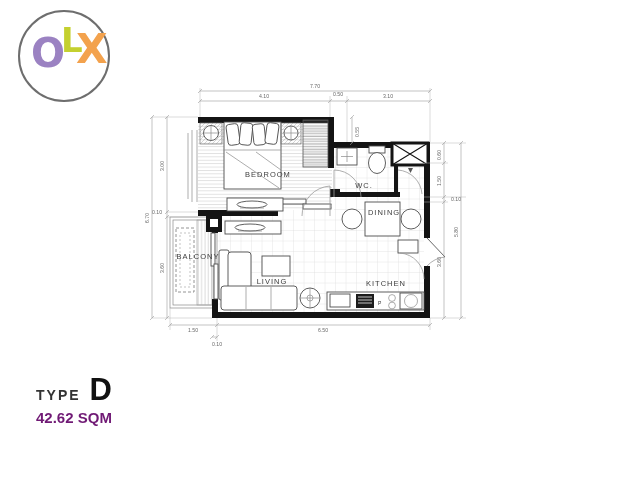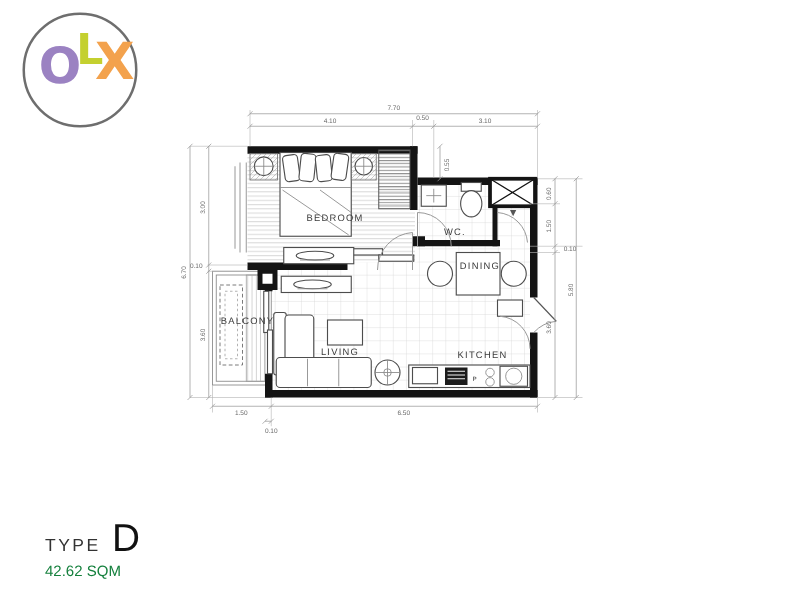--- a/index.html
+++ b/index.html
@@ -6,25 +6,25 @@
   #stage{position:relative;width:640px;height:480px;background:#fff;overflow:hidden;
          font-family:"Liberation Sans",sans-serif;}
   
   .logo{position:absolute;left:18px;top:10px;width:88px;height:88px;border:2px solid #6e6e6e;
         border-radius:50%;background:#fff;}
   .logo span{position:absolute;font-weight:bold;line-height:1;font-family:"DejaVu Sans","Liberation Sans",sans-serif;}
   .logo .o{left:11px;top:21px;font-size:40px;color:#9b82c2;}
   .logo .l{left:41px;top:11px;font-size:34px;color:#c4d02f;}
   .logo .x{left:56px;top:17px;font-size:41px;color:#f3a24d;}
   
-  .footer{position:absolute;left:36px;top:413px;color:#222;}
+  .footer{position:absolute;left:36px;top:372px;color:#222;font-weight:bold;}
   .footer .row{display:flex;align-items:baseline;}
   .footer .type{font-size:14px;letter-spacing:2px;color:#333;}
   .footer .big{font-size:31px;margin-left:9px;color:#111;}
-  .footer .area{font-size:12px;margin-top:1px;color:#15803d;}
+  .footer .area{font-size:15px;margin-top:1px;color:#701a75;}
   svg{position:absolute;left:0;top:0;}
   svg text{font-family:"Liberation Sans",sans-serif;}
   .room{font-size:7.5px;fill:#3c3c3c;letter-spacing:1px;text-anchor:middle;}
   .dim{font-size:5.2px;fill:#6a6a6a;text-anchor:middle;}
   .wall{fill:#141414;stroke:none;}
   .furn{fill:#ffffff;stroke:#4d4d4d;stroke-width:0.9;}
   .thin{fill:none;stroke:#8a8a8a;stroke-width:0.7;}
   .dimln{stroke:#9a9a9a;stroke-width:0.6;fill:none;}
   .ext{stroke:#b5b5b5;stroke-width:0.5;fill:none;}
   .arc{fill:none;stroke:#999;stroke-width:0.8;}

